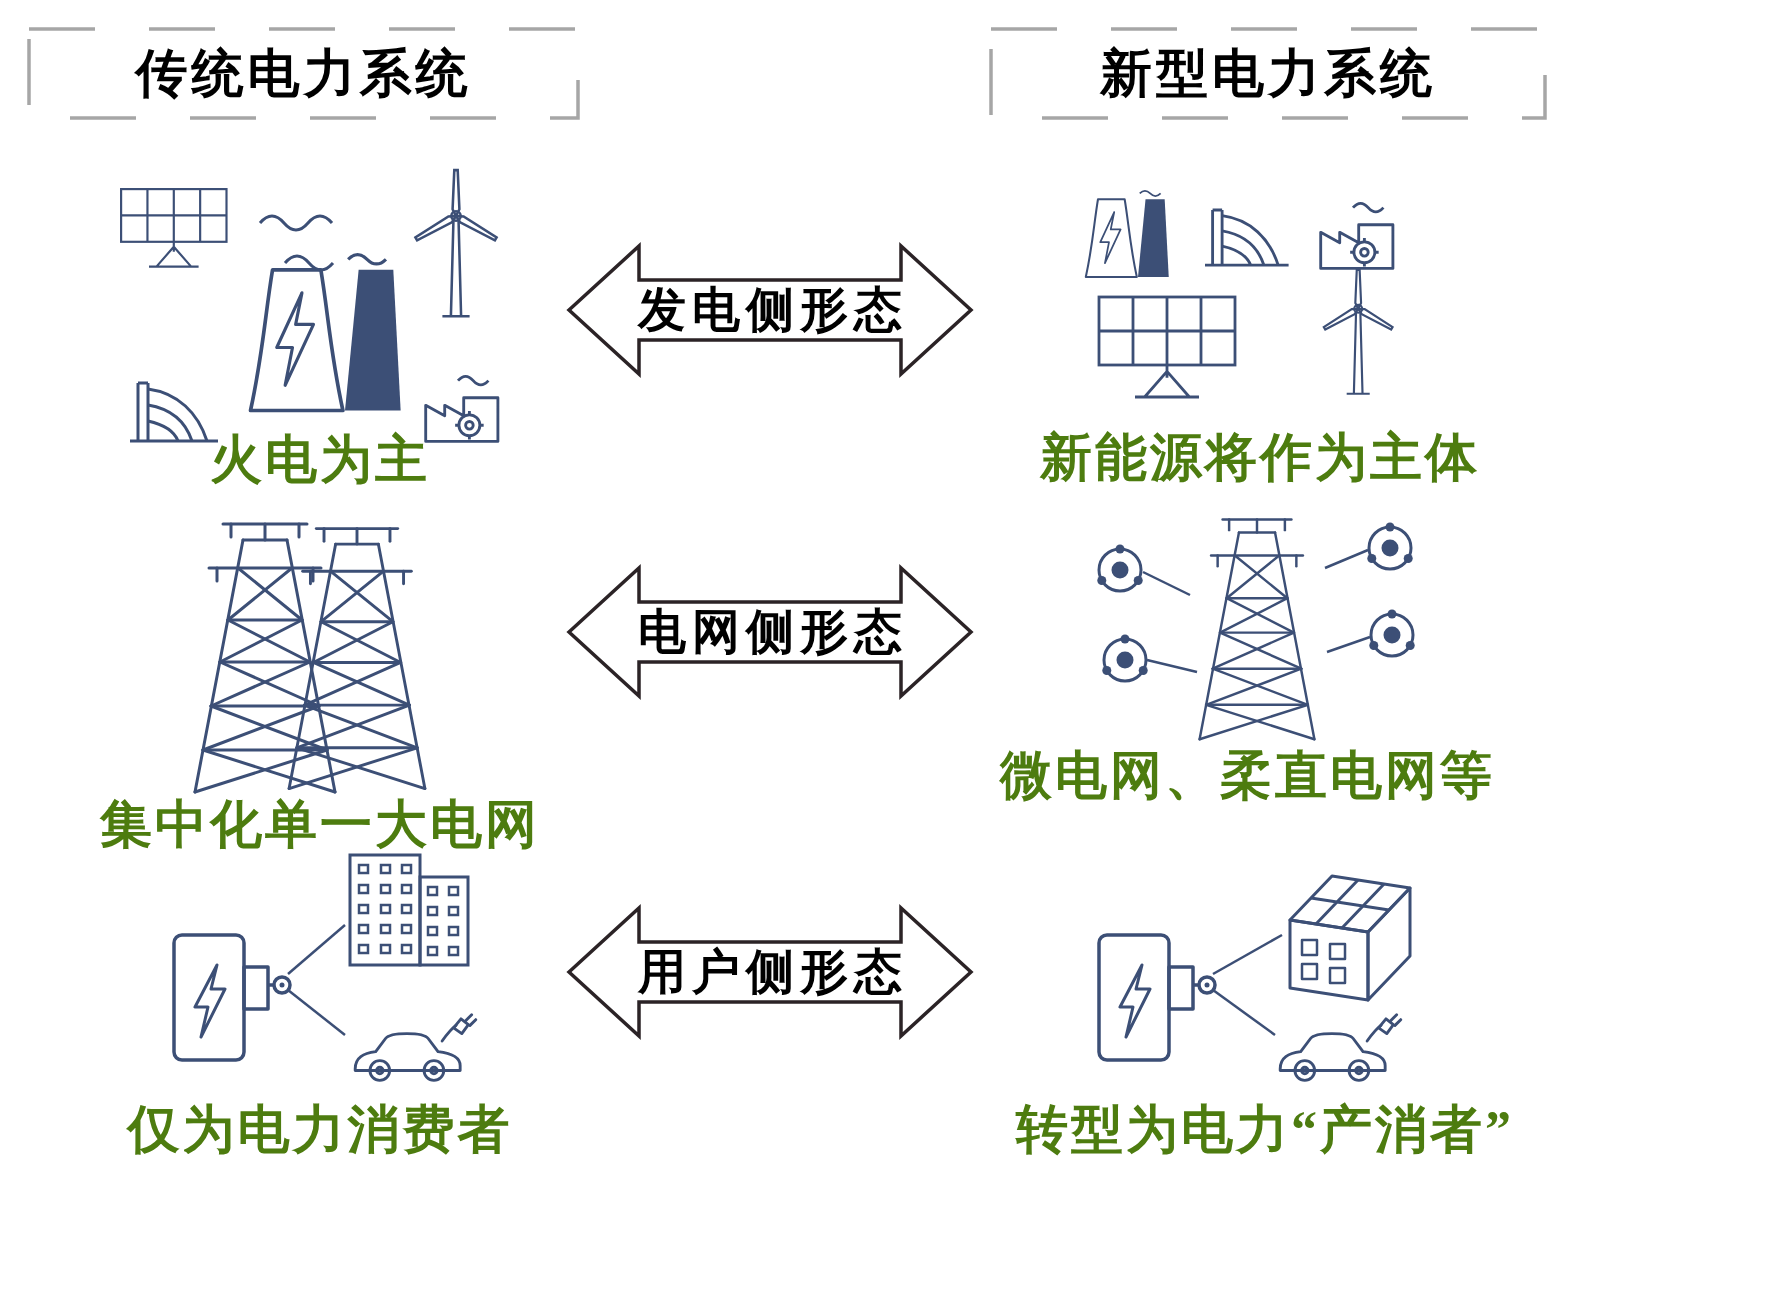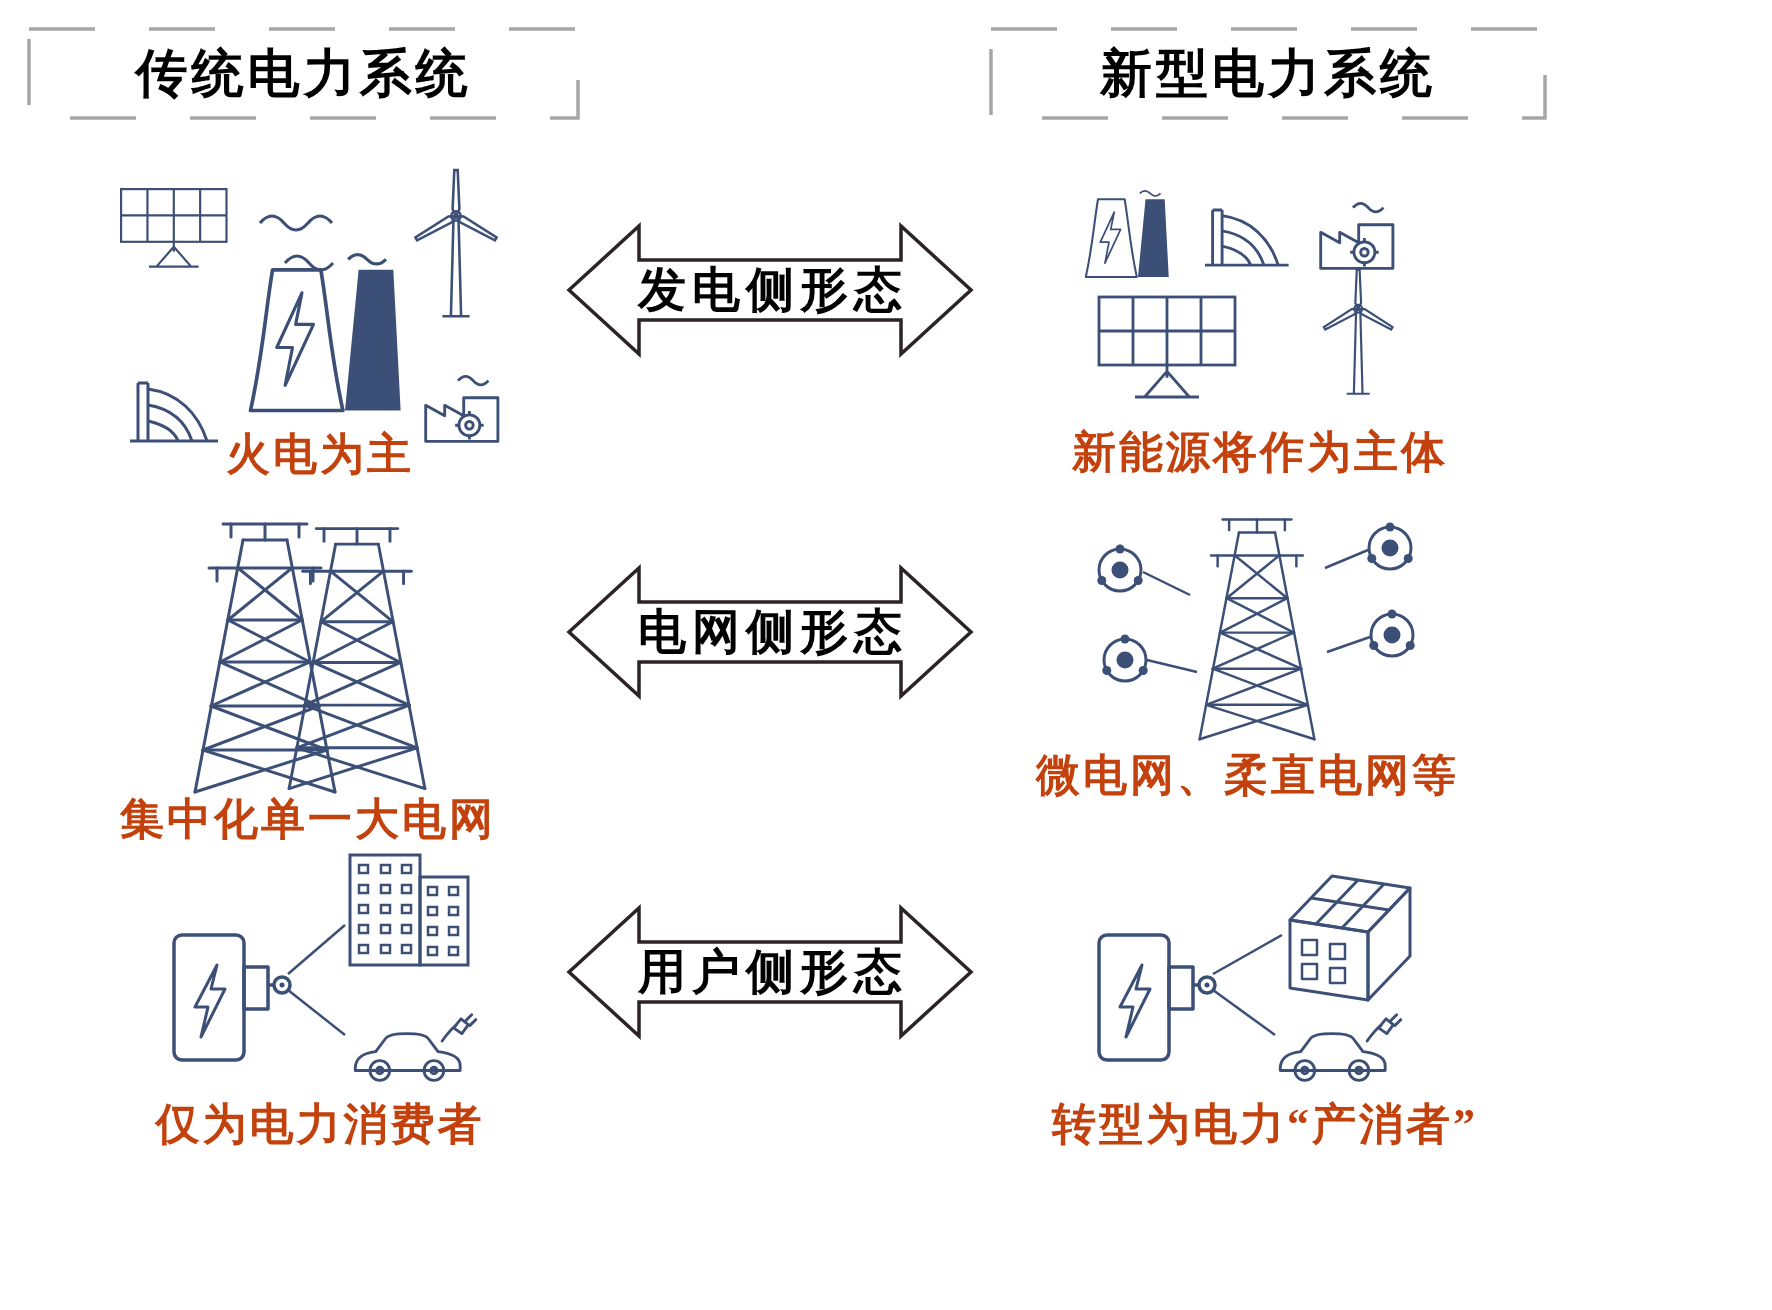--- a/index.html
+++ b/index.html
@@ -10,22 +10,22 @@
   }
   .stage{position:absolute;left:0;top:0;width:1772px;height:1310px;background:#fff;}
   .abs{position:absolute;}
   .bracket{position:absolute;}
   .bracket svg{position:absolute;left:0;top:0;}
   .bracket .label{
     position:absolute;inset:0;display:flex;align-items:center;justify-content:center;
     font-size:52px;font-weight:700;letter-spacing:4px;color:#000;
   }
   .caption{
-    position:absolute;text-align:center;font-weight:700;font-size:44px;
-    letter-spacing:3px;color:#c2410c;line-height:1.15;
+    position:absolute;text-align:center;font-weight:700;font-size:52px;
+    letter-spacing:3px;color:#4d7c0f;line-height:1.15;
   }
   .caption .line{display:block;line-height:72px;}
   .arrow-wrap{position:absolute;}
   .arrow-wrap svg{position:absolute;left:0;top:0;}
   .arrow-label{
     position:absolute;inset:0;display:flex;align-items:center;justify-content:center;
     font-size:48px;font-weight:700;letter-spacing:6px;padding-left:6px;color:#000;
   }
   svg{display:block;}
 </style>
@@ -139,21 +139,21 @@
   <svg class="abs" style="left:100px;top:168px;" width="440" height="290" viewBox="0 0 440 290">
     <use href="#def-solarpanel" transform="translate(18,18) scale(0.62)"></use>
     <path d="M160,55 q12,-14 24,0 t24,0 t24,0" fill="none" stroke="#3c4f76" stroke-width="3"></path>
     <path d="M185,95 q12,-14 24,0 t24,0" fill="none" stroke="#3c4f76" stroke-width="3"></path>
     <use href="#def-windturbine" transform="translate(305,14) scale(0.85)"></use>
     <use href="#def-plant" transform="translate(140,85) scale(1.05)"></use>
     <use href="#def-hydro" transform="translate(30,215)"></use>
     <use href="#def-factory" transform="translate(320,205) scale(0.95)"></use>
   </svg>
 
-  <div class="arrow-wrap" style="left:565px;top:208px;width:410px;height:164px;">
+  <div class="arrow-wrap" style="left:565px;top:228px;width:410px;height:164px;">
     <svg width="410" height="164" viewBox="0 0 410 164">
       <use href="#def-arrow" fill="#ffffff" stroke="#2b2326" stroke-width="3.5" stroke-linejoin="miter"></use>
     </svg>
     <div class="arrow-label">发电侧形态</div>
   </div>
 
   <svg class="abs" style="left:1060px;top:175px;" width="450" height="265" viewBox="0 0 450 265">
     <use href="#def-plant" transform="translate(20,15) scale(0.58)"></use>
     <use href="#def-hydro" transform="translate(145,35) scale(0.95)"></use>
     <use href="#def-factory" transform="translate(255,25) scale(0.95)"></use>
@@ -183,21 +183,21 @@
       <line x1="162" y1="160" x2="212" y2="172"></line>
       <line x1="383" y1="50" x2="340" y2="68"></line>
       <line x1="385" y1="137" x2="342" y2="152"></line>
     </g>
     <use href="#def-node" transform="translate(135,70)"></use>
     <use href="#def-node" transform="translate(140,160)"></use>
     <use href="#def-node" transform="translate(405,48)"></use>
     <use href="#def-node" transform="translate(407,135)"></use>
   </svg>
 
-  <div class="caption" style="left:48px;top:795px;width:520px;font-family:Liberation Serif, serif;">集中化单一大电网</div>
+  <div class="caption" style="left:60px;top:795px;width:520px;font-family:Liberation Serif, serif;">集中化单一大电网</div>
   <div class="caption" style="left:975px;top:740px;width:545px;">
     <span class="line">微电网、柔直电网等</span>
   </div>
 
   <svg class="abs" style="left:145px;top:850px;" width="440" height="245" viewBox="0 0 440 245">
     <g stroke="#3c4f76" stroke-width="2.5">
       <line x1="143" y1="124" x2="200" y2="75"></line>
       <line x1="143" y1="140" x2="200" y2="185"></line>
     </g>
     <use href="#def-charger" transform="translate(25,55)"></use>

